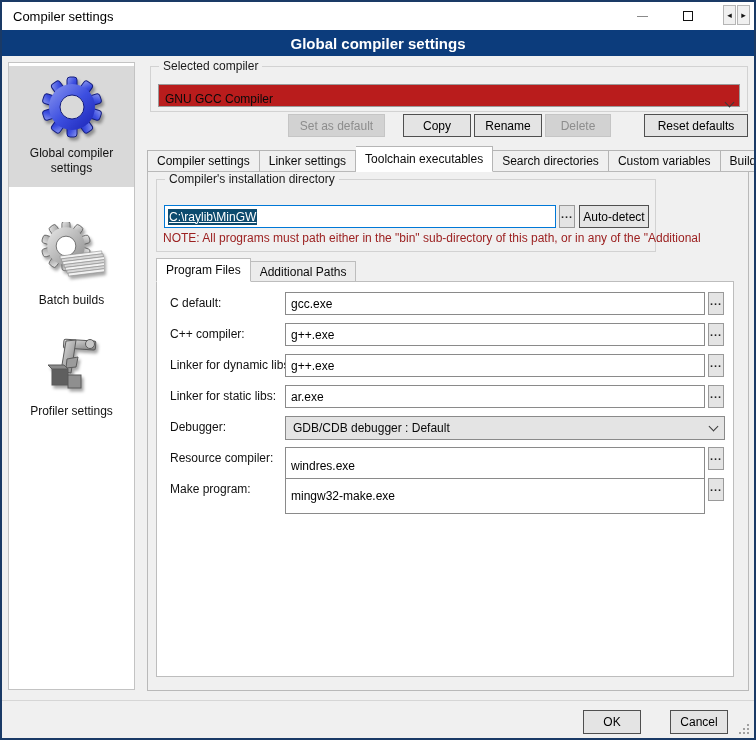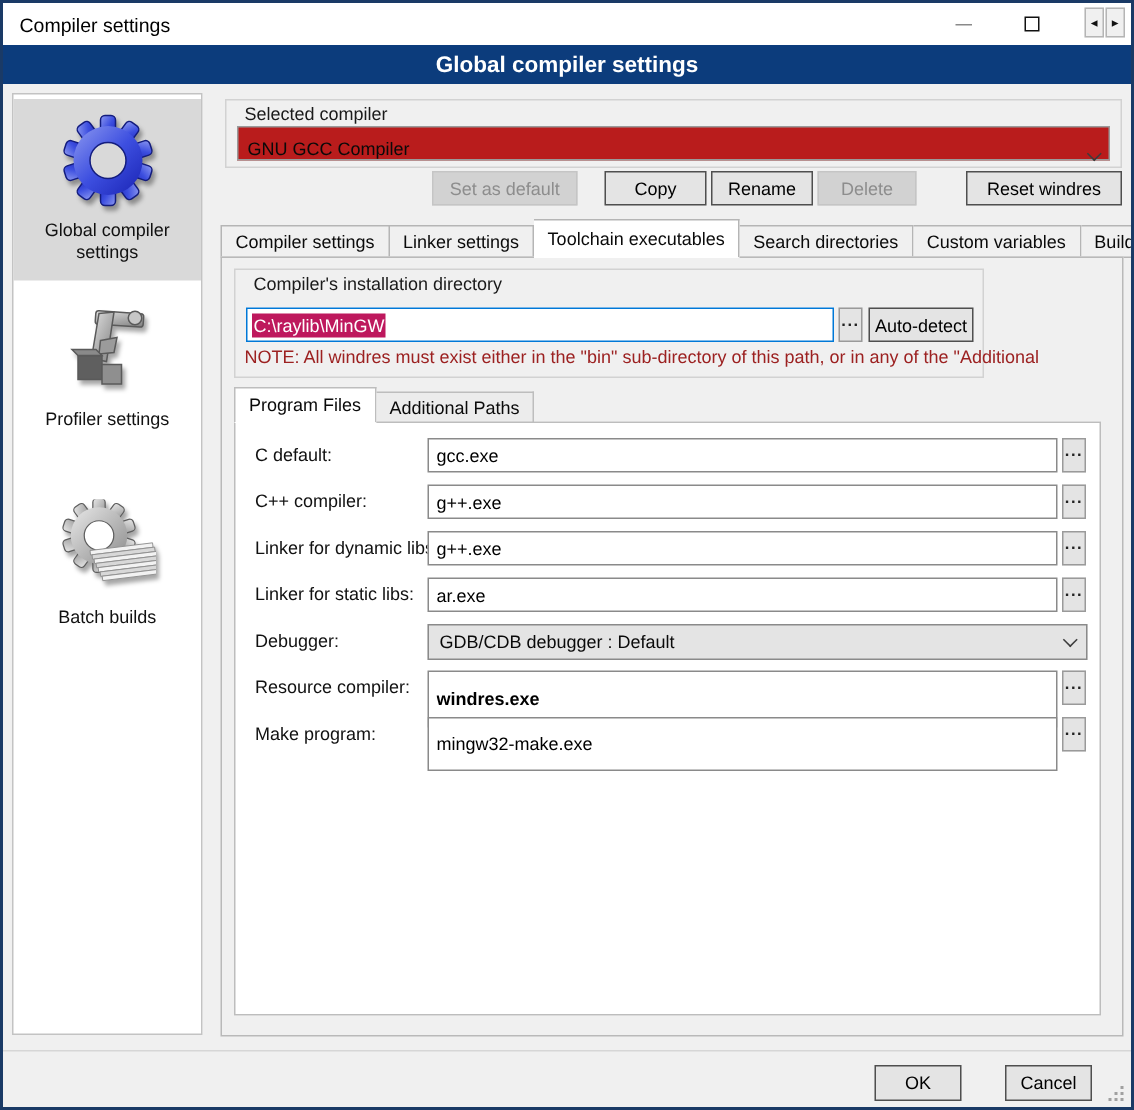--- a/index.html
+++ b/index.html
@@ -23,21 +23,21 @@
   .side{position:absolute;left:6px;top:60px;width:127px;height:628px;background:#fff;
         border:1px solid #c3c3c3;display:flex;flex-direction:column;align-items:center;padding-top:3px;}
   .sitem{width:100%;display:flex;flex-direction:column;align-items:center;
          padding:9px 4px 11px;cursor:pointer;text-align:center;}
   .sitem.sel{background:#d9d9d9;}
   .sitem .lbl{margin-top:7px;line-height:15px;color:#111;}
   .sitem svg{filter:drop-shadow(2px 3px 1.5px rgba(0,0,0,.35));}
   .sitem.two{margin-top:5px;} .sitem.three{margin-top:26px;}
   
   .gbox{position:absolute;border:1px solid #d2d2d2;}
-  .gbox .cap{position:absolute;top:-8px;left:8px;background:#f0f0f0;padding:0 4px;color:#1a1a1a;margin-top:10px;}
+  .gbox .cap{position:absolute;top:-8px;left:8px;background:#f0f0f0;padding:0 4px;color:#1a1a1a;}
   
   .combo{position:absolute;background:#b91c1c;border:1px solid #9a9a9a;display:flex;
          align-items:flex-end;padding:0 6px;cursor:pointer;}
   .combo .val{flex:1;white-space:nowrap;overflow:hidden;}
   .chev{width:7px;height:7px;border-right:1.6px solid #3c3c3c;border-bottom:1.6px solid #3c3c3c;
         transform:rotate(45deg);margin-top:-4px;flex:none;}
   
   .btn{position:absolute;display:flex;align-items:center;justify-content:center;
        background:#e4e4e4;border:1px solid #4f4f4f;cursor:pointer;color:#000;}
   .btn.dis{background:#d2d2d2;border-color:#c5c5c5;color:#8d8d8d;cursor:default;}
@@ -56,21 +56,21 @@
   .subpanel{position:absolute;left:154px;top:279px;width:578px;height:396px;
             background:#fff;border:1px solid #bdbdbd;z-index:2;}
   .subtabs{position:absolute;left:154px;top:257px;height:23px;display:flex;align-items:flex-end;z-index:3;}
   .stab{height:21px;display:flex;align-items:center;padding:0 9px;background:#ececec;
         border:1px solid #bdbdbd;border-left:none;cursor:pointer;white-space:nowrap;}
   .stab:first-child{border-left:1px solid #bdbdbd;}
   .stab.active{background:#fff;height:24px;border-bottom:1px solid #fff;}
   
   .pathbox{position:absolute;background:#fff;border:1px solid #0078d7;display:flex;align-items:center;
            padding:0 3px;overflow:hidden;white-space:nowrap;}
-  .pathbox .seltxt{background:#be185d;color:#fff;padding:1px 1px;}
+  .pathbox .seltxt{background:#0c4a6e;color:#fff;padding:1px 1px;text-decoration:underline;}
   .note{position:absolute;color:#9c2121;white-space:nowrap;overflow:hidden;}
   
   .flabel{position:absolute;color:#111;white-space:nowrap;}
   .tin{position:absolute;border:1px solid #8a8a8a;background:#fff;color:#000;
        font:12px "Liberation Sans",sans-serif;padding:1px 5px;}
   .mini{position:absolute;width:16px;background:#e4e4e4;border:1px solid #9a9a9a;display:flex;
         align-items:center;justify-content:center;font-weight:bold;letter-spacing:1px;cursor:pointer;
         color:#222;font-size:11px;line-height:1;padding-bottom:4px;}
   .fakesel{position:absolute;background:#e4e4e4;border:1px solid #8a8a8a;display:flex;
            align-items:center;padding:0 7px;cursor:pointer;}
@@ -121,41 +121,20 @@
           <rect x="-5" y="-30" width="10" height="16" rx="3" transform="rotate(180)"></rect>
           <rect x="-5" y="-30" width="10" height="16" rx="3" transform="rotate(216)"></rect>
           <rect x="-5" y="-30" width="10" height="16" rx="3" transform="rotate(252)"></rect>
           <rect x="-5" y="-30" width="10" height="16" rx="3" transform="rotate(288)"></rect>
           <rect x="-5" y="-30" width="10" height="16" rx="3" transform="rotate(324)"></rect>
           <circle r="23" stroke="none"></circle>
           <circle r="12" fill="#d9d9d9"></circle>
         </g>
       </svg>
       <span class="lbl">Global compiler settings</span>
-    </div>
-
-    <div class="sitem two">
-      <svg width="64" height="64" viewBox="0 0 64 64">
-        <defs>
-          <linearGradient id="mgr" x1="0" y1="0" x2="1" y2="1">
-            <stop offset="0" stop-color="#e2e2e2"></stop>
-              <stop offset="1" stop-color="#7e7e7e"></stop>
-          </linearGradient>
-        </defs>
-        <g stroke="#5a5a5a" stroke-width="1">
-          <rect x="24" y="6" width="32" height="9" rx="2" fill="url(#mgr)" transform="rotate(4 24 6)"></rect>
-          <circle cx="50" cy="11" r="4.5" fill="#c7c7c7"></circle>
-          <polygon points="26,8 36,7 31,40 21,38" fill="url(#mgr)"></polygon>
-          <polygon points="27,26 38,24 36,34 26,35" fill="#9b9b9b"></polygon>
-          <rect x="12" y="36" width="16" height="16" fill="#5f5f5f"></rect>
-          <polygon points="12,36 28,36 24,32 8,32" fill="#8a8a8a"></polygon>
-          <rect x="28" y="42" width="13" height="13" fill="#8f8f8f"></rect>
-        </g>
-      </svg>
-      <span class="lbl">Profiler settings</span>
     </div>
 
     <div class="sitem three">
       <svg width="64" height="64" viewBox="-32 -32 64 64">
         <defs>
           <linearGradient id="gryG" x1="0" y1="0" x2="1" y2="1">
             <stop offset="0" stop-color="#e8e8e8"></stop>
               <stop offset="1" stop-color="#8b8b8b"></stop>
           </linearGradient>
         </defs>
@@ -178,20 +157,41 @@
           <rect x="1" y="3" width="42" height="3" fill="#d8d8d8" stroke="#8f8f8f" stroke-width="0.6"></rect>
           <rect x="2" y="6" width="42" height="3" fill="#f2f2f2" stroke="#8f8f8f" stroke-width="0.6"></rect>
           <rect x="3" y="9" width="42" height="3" fill="#d8d8d8" stroke="#8f8f8f" stroke-width="0.6"></rect>
           <rect x="4" y="12" width="42" height="3" fill="#f2f2f2" stroke="#8f8f8f" stroke-width="0.6"></rect>
           <rect x="5" y="15" width="42" height="3" fill="#d8d8d8" stroke="#8f8f8f" stroke-width="0.6"></rect>
           <rect x="6" y="18" width="42" height="3" fill="#f2f2f2" stroke="#8f8f8f" stroke-width="0.6"></rect>
         </g>
       </svg>
       <span class="lbl">Batch builds</span>
     </div>
+
+    <div class="sitem two">
+      <svg width="64" height="64" viewBox="0 0 64 64">
+        <defs>
+          <linearGradient id="mgr" x1="0" y1="0" x2="1" y2="1">
+            <stop offset="0" stop-color="#e2e2e2"></stop>
+              <stop offset="1" stop-color="#7e7e7e"></stop>
+          </linearGradient>
+        </defs>
+        <g stroke="#5a5a5a" stroke-width="1">
+          <rect x="24" y="6" width="32" height="9" rx="2" fill="url(#mgr)" transform="rotate(4 24 6)"></rect>
+          <circle cx="50" cy="11" r="4.5" fill="#c7c7c7"></circle>
+          <polygon points="26,8 36,7 31,40 21,38" fill="url(#mgr)"></polygon>
+          <polygon points="27,26 38,24 36,34 26,35" fill="#9b9b9b"></polygon>
+          <rect x="12" y="36" width="16" height="16" fill="#5f5f5f"></rect>
+          <polygon points="12,36 28,36 24,32 8,32" fill="#8a8a8a"></polygon>
+          <rect x="28" y="42" width="13" height="13" fill="#8f8f8f"></rect>
+        </g>
+      </svg>
+      <span class="lbl">Profiler settings</span>
+    </div>
   </div>
 
   <div class="gbox" style="left:148px;top:64px;width:598px;height:46px;">
     <span class="cap">Selected compiler</span>
   </div>
   <div class="combo" style="left:156px;top:82px;width:582px;height:23px;">
     <span class="val">GNU GCC Compiler</span>
     <i class="chev"></i>
   </div>
 
@@ -201,21 +201,21 @@
   <div class="btn" style="left:401px;top:112px;width:68px;height:23px;">
       <span>Copy</span>
     </div>
   <div class="btn" style="left:472px;top:112px;width:68px;height:23px;">
       <span>Rename</span>
     </div>
   <div class="btn dis" style="left:543px;top:112px;width:66px;height:23px;">
       <span>Delete</span>
     </div>
   <div class="btn" style="left:642px;top:112px;width:104px;height:23px;">
-      <span>Reset windres</span>
+      <span>Reset defaults</span>
     </div>
 
   <div class="tabs">
     <div class="tab">
         <span>Compiler settings</span>
       </div>
     <div class="tab">
         <span>Linker settings</span>
       </div>
     <div class="tab active">
@@ -245,21 +245,21 @@
   </div>
   <div class="pathbox" style="left:162px;top:203px;width:392px;height:23px;z-index:3;">
     <span class="seltxt">C:\raylib\MinGW</span>
   </div>
   <div class="mini" style="left:557px;top:203px;height:23px;z-index:3;">
       <span>...</span>
     </div>
   <div class="btn" style="left:577px;top:203px;width:70px;height:23px;z-index:3;">
       <span>Auto-detect</span>
     </div>
-  <div class="note" style="left:161px;top:229px;width:574px;z-index:3;">NOTE: All windres must exist either in the "bin" sub-directory of this path, or in any of the "Additional</div>
+  <div class="note" style="left:161px;top:229px;width:574px;z-index:3;">NOTE: All programs must path either in the "bin" sub-directory of this path, or in any of the "Additional</div>
 
   <div class="subtabs">
     <div class="stab active">
         <span>Program Files</span>
       </div>
     <div class="stab">
         <span>Additional Paths</span>
       </div>
   </div>
 
@@ -289,21 +289,21 @@
         <span>...</span>
       </div>
 
     <span class="flabel" style="left:13px;top:138px;">Debugger:</span>
     <div class="fakesel" style="left:128px;top:134px;width:440px;height:24px;">
       <span class="val">GDB/CDB debugger : Default</span>
       <i class="chev"></i>
     </div>
 
     <span class="flabel" style="left:13px;top:169px;">Resource compiler:</span>
-    <input class="tin" style="left: 128px; top: 165px; width: 420px; height: 38px; font-weight: bold;" value="windres.exe">
+    <input class="tin" style="left: 128px; top: 165px; width: 420px; height: 38px;" value="windres.exe">
     <div class="mini" style="left:551px;top:165px;height:23px;">
         <span>...</span>
       </div>
 
     <span class="flabel" style="left:13px;top:200px;">Make program:</span>
     <input class="tin" style="left: 128px; top: 196px; width: 420px; height: 36px;" value="mingw32-make.exe">
     <div class="mini" style="left:551px;top:196px;height:23px;">
         <span>...</span>
       </div>
   </div>

